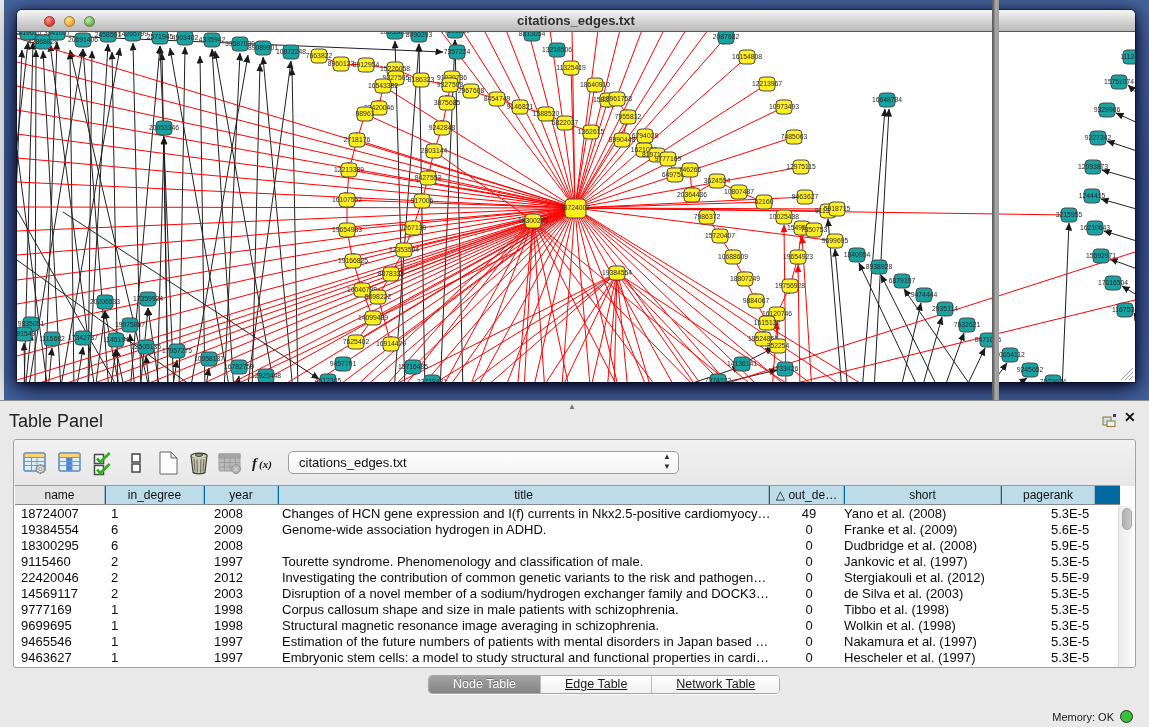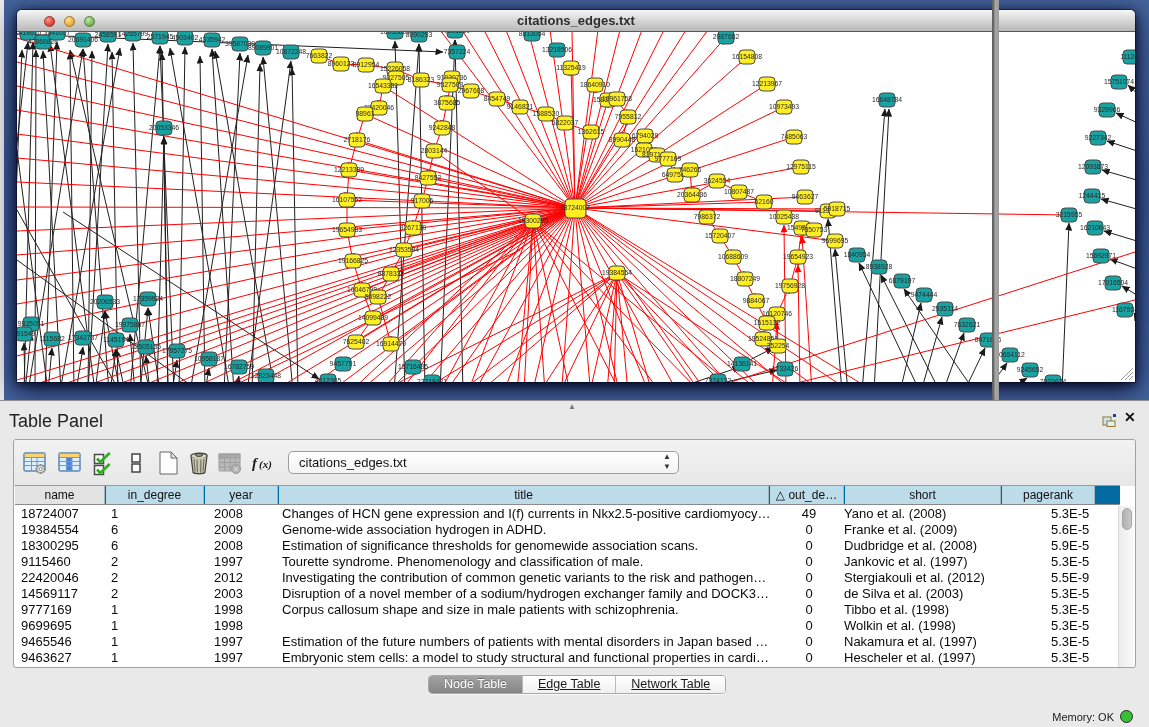--- a/index.html
+++ b/index.html
@@ -40,21 +40,21 @@
 .c2 { left:193px; width:74px;margin-left:6px; }
 .c3 { left:267px; width:489px; text-overflow:ellipsis; }
 .c4 { left:759px; width:70px;text-align:center; }
 .c5 { left:829px; width:157px; text-align:left; }
 .c6 { left:992px; width:94px;margin-left:44px; }
 #vsb { position:absolute; right:1px; top:66px; width:16px; height:161px; background:linear-gradient(90deg,#ececec,#fafafa); border-left:1px solid #d8d8d8; }
 #vsb .thumb { position:absolute; left:2.5px; top:2px; width:10px; height:22px; border-radius:5px; background:linear-gradient(90deg,#b0b0b0,#c8c8c8); border:1px solid #a5a5a5; }
 
 #tabs { position:absolute; left:428px; top:274px; height:19px; display:flex; border:1px solid #a9a9a9; border-radius:4px;
   overflow:hidden; background:#fff; box-shadow:0 1px 0 rgba(255,255,255,.7); }
-#tabs .t { height:100%; line-height:16px; font-size:12.5px; padding:0 15px; color:#1a1a1a; background:linear-gradient(180deg,#ffffff,#f0f0f0); }
+#tabs .t { height:100%; line-height:16px; font-size:12.5px; padding:0 24px; color:#1a1a1a; background:linear-gradient(180deg,#ffffff,#f0f0f0); }
 #tabs .t.sel { background:linear-gradient(180deg,#a3a3a3,#848484); color:#fff; text-shadow:0 -1px 0 rgba(0,0,0,.3); }
 #tabs .t + .t { border-left:1px solid #bbb;text-decoration:underline; }
 #mem { position:absolute; right:16px; top:309px; font-size:11px; color:#1a1a1a; }
 #mem .dot { display:inline-block; width:13px; height:13px; border-radius:50%; background:#35c335; border:1.5px solid #2a2a2a; vertical-align:-2.5px; margin-left:6px; }
 </style></head>
 <body>
 <div id="app">
 <div id="net">
   <div class="lstrip"></div>
   <div id="win">
@@ -718,21 +718,20 @@
             <div class="c2">2009</div>
             <div class="c3">Genome-wide association hydrogen in ADHD.</div>
             <div class="c4">0</div>
             <div class="c5">Franke et al. (2009)</div>
             <div class="c6">5.6E-5</div>
           </div>
 <div class="tr">
             <div class="c0">18300295</div>
             <div class="c1">6</div>
             <div class="c2">2008</div>
-            <div class="c3">Estimation of significance thresholds for genomewide association scans.</div>
             <div class="c4">0</div>
             <div class="c5">Dudbridge et al. (2008)</div>
             <div class="c6">5.9E-5</div>
           </div>
 <div class="tr">
             <div class="c0">9115460</div>
             <div class="c1">2</div>
             <div class="c2">1997</div>
             <div class="c3">Tourette syndrome. Phenomenology and classification of male.</div>
             <div class="c4">0</div>
@@ -763,20 +762,21 @@
             <div class="c2">1998</div>
             <div class="c3">Corpus callosum shape and size in male patients with schizophrenia.</div>
             <div class="c4">0</div>
             <div class="c5">Tibbo et al. (1998)</div>
             <div class="c6">5.3E-5</div>
           </div>
 <div class="tr">
             <div class="c0">9699695</div>
             <div class="c1">1</div>
             <div class="c2">1998</div>
+            <div class="c3">Structural magnetic resonance image averaging in schizophrenia.</div>
             <div class="c4">0</div>
             <div class="c5">Wolkin et al. (1998)</div>
             <div class="c6">5.3E-5</div>
           </div>
 <div class="tr">
             <div class="c0">9465546</div>
             <div class="c1">1</div>
             <div class="c2">1997</div>
             <div class="c3">Estimation of the future numbers of patients with mental disorders in Japan based on national statistics</div>
             <div class="c4">0</div>

